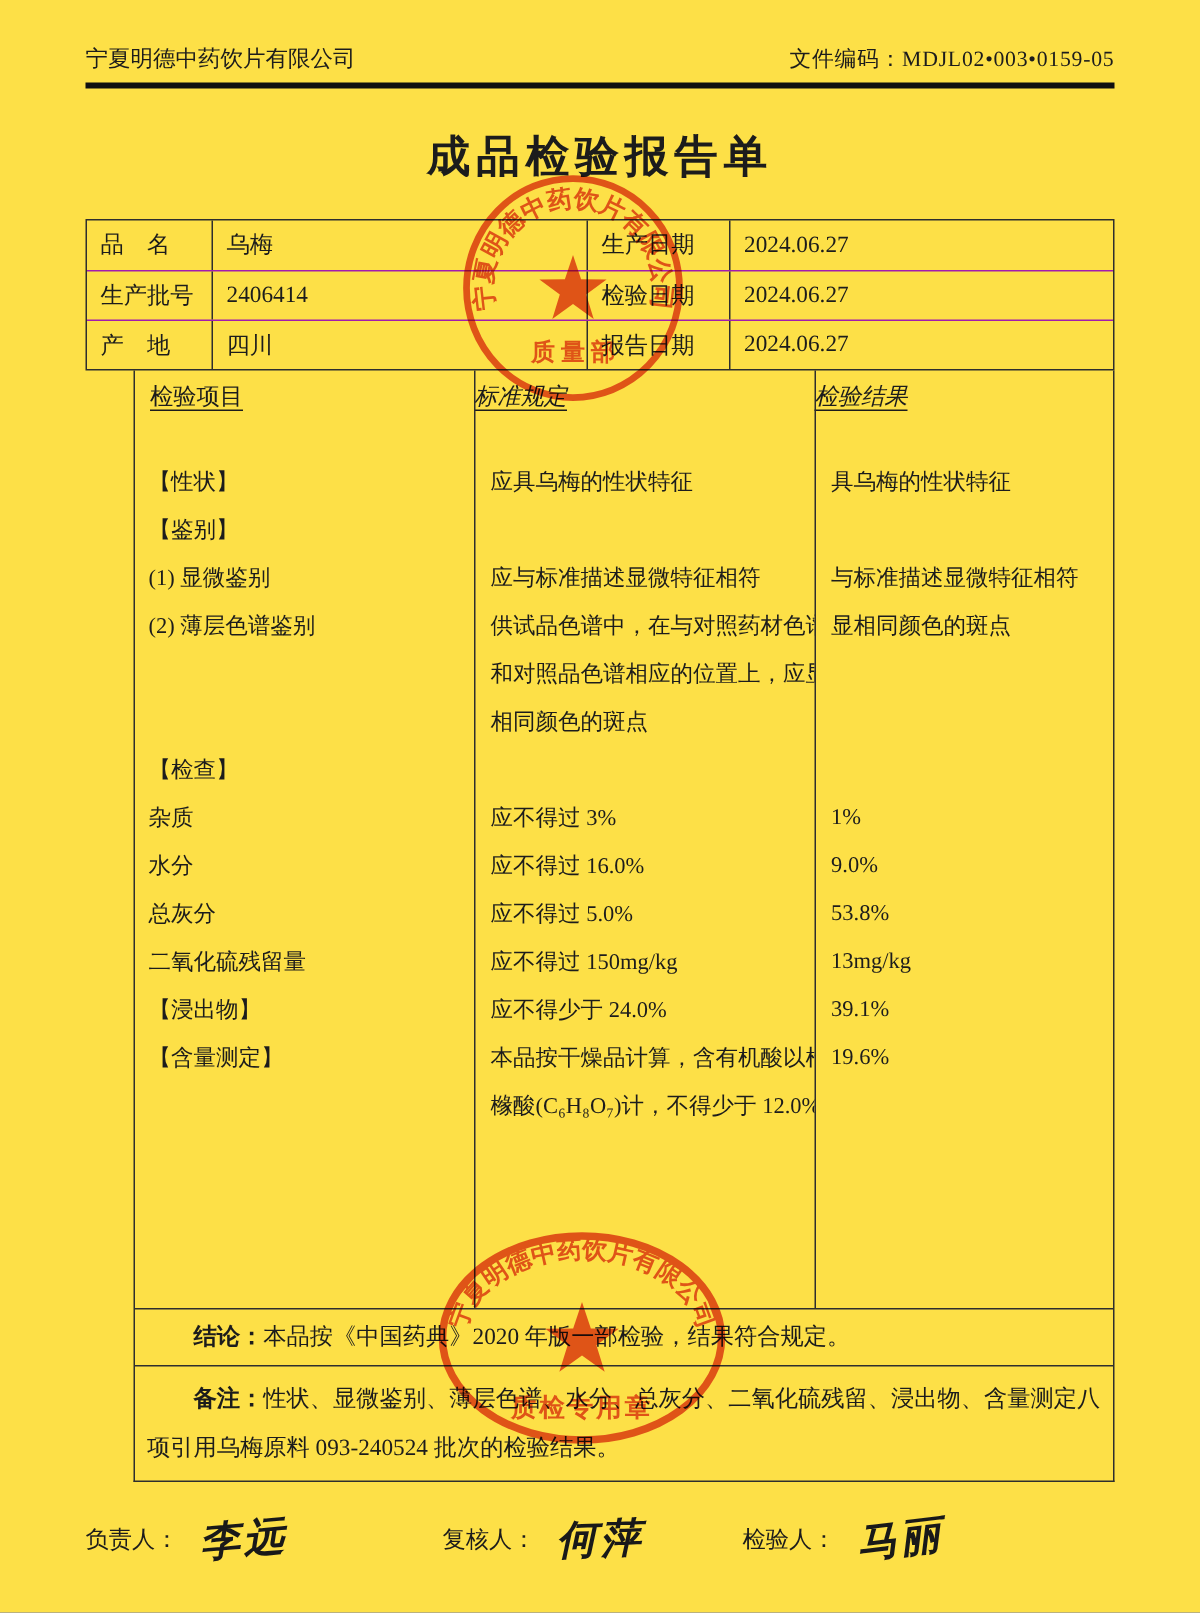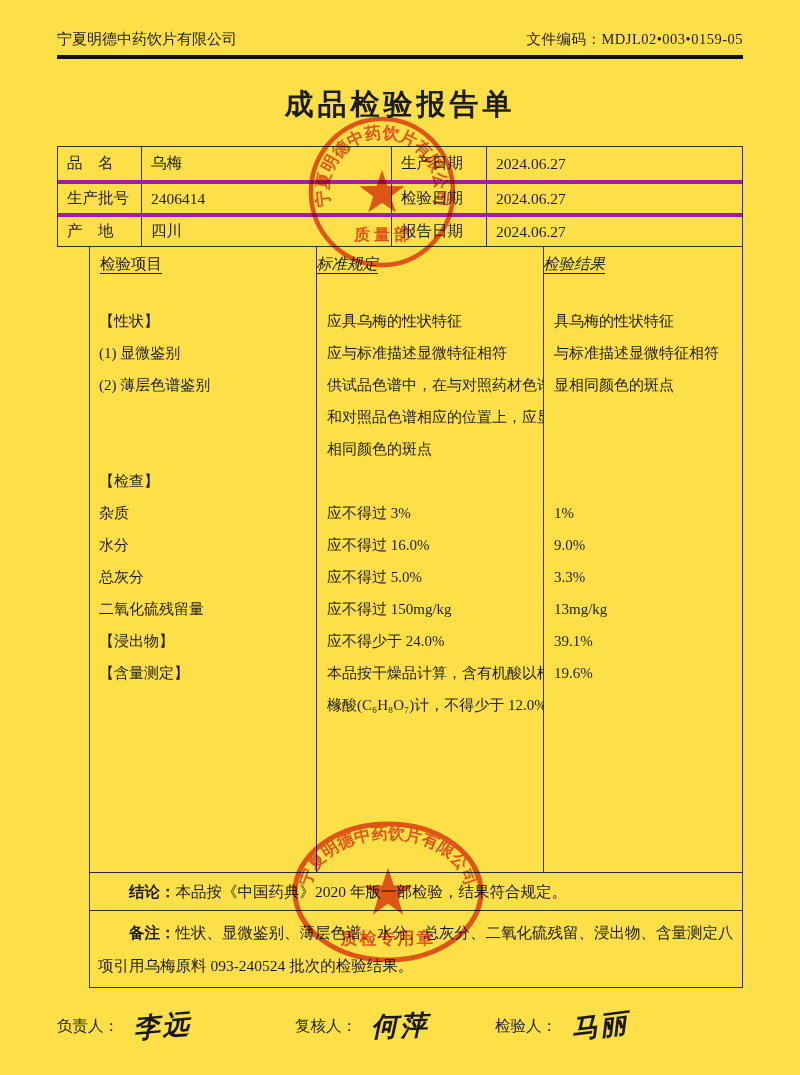--- a/index.html
+++ b/index.html
@@ -10,21 +10,21 @@
     font-family:"Liberation Serif","DejaVu Serif",serif;
   }
   .content { position:absolute; left:57px; top:0; width:686px; }
   
   .doc-header { display:flex; justify-content:space-between; align-items:flex-end; padding-top:30px; font-size:15px; }
   .doc-code { font-size:14.5px; letter-spacing:.5px; }
   .header-rule { height:4px; background:#101010; margin-top:6px; }
   .doc-title { text-align:center; font-size:29px; font-weight:700; letter-spacing:4px; margin-top:26px; }
   
   .info-table { margin-top:21px; border:1px solid #2e2e2e; }
-  .irow { display:grid; grid-template-columns:83px 250px 95px 258px; height:33px; border-top:4px solid #a21caf; }
+  .irow { display:grid; grid-template-columns:83px 250px 95px 258px; height:33px; border-top:1px solid #a21caf; }
   .irow:first-child { border-top:none;text-align:right; }
   .irow.last { grid-template-columns:333px 353px; }
   .icell { display:flex; align-items:center; padding-left:9px; font-size:15.5px; border-left:1px solid #2e2e2e; overflow:hidden; }
   .icell:first-child { border-left:none; }
   
   .main-table { border:1px solid #2e2e2e; border-top:none;margin-left:32px; }
   .cols { position:relative; height:625px; }
   .vline { position:absolute; top:0; bottom:0; width:1px; background:#2e2e2e; }
   .vline.v1 { left:226px; } .vline.v2 { left:453px; }
   .thead { display:grid; grid-template-columns:226px 227px 233px; height:34px; align-items:center; font-size:15.5px; }
@@ -100,20 +100,25 @@
           <div class="th center"><span>检验结果</span></div>
         </div>
         <div class="tbody">
 
             <div class="bline">
               <div class="bc c1">【性状】</div>
               <div class="bc c2">应具乌梅的性状特征</div>
               <div class="bc c3">具乌梅的性状特征</div>
             </div>
 
+            <div class="bline">
+              <div class="bc c1">【鉴别】</div>
+              <div class="bc c2"></div>
+              <div class="bc c3"></div>
+            </div>
 
             <div class="bline">
               <div class="bc c1">(1) 显微鉴别</div>
               <div class="bc c2">应与标准描述显微特征相符</div>
               <div class="bc c3">与标准描述显微特征相符</div>
             </div>
 
             <div class="bline">
               <div class="bc c1">(2) 薄层色谱鉴别</div>
               <div class="bc c2">供试品色谱中，在与对照药材色谱</div>
@@ -146,21 +151,21 @@
 
             <div class="bline">
               <div class="bc c1">水分</div>
               <div class="bc c2">应不得过 16.0%</div>
               <div class="bc c3">9.0%</div>
             </div>
 
             <div class="bline">
               <div class="bc c1">总灰分</div>
               <div class="bc c2">应不得过 5.0%</div>
-              <div class="bc c3">3.3%</div>
+              <div class="bc c3">53.8%</div>
             </div>
 
             <div class="bline">
               <div class="bc c1">二氧化硫残留量</div>
               <div class="bc c2">应不得过 150mg/kg</div>
               <div class="bc c3">13mg/kg</div>
             </div>
 
             <div class="bline">
               <div class="bc c1">【浸出物】</div>

